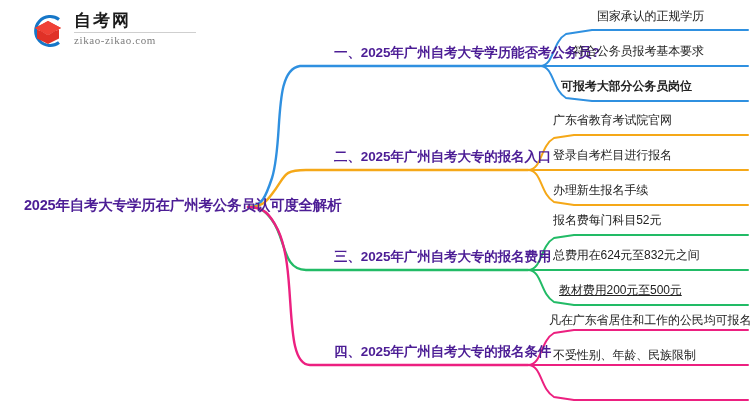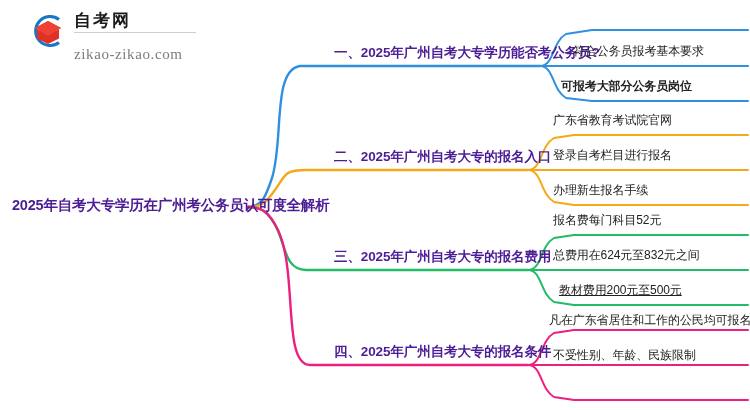--- a/index.html
+++ b/index.html
@@ -12,26 +12,26 @@
   }
   #stage{position:absolute;left:0;top:0;width:750px;height:410px;}
   #wires{position:absolute;left:0;top:0;width:750px;height:410px;pointer-events:none;}
 
   
   .logo-wrap{position:absolute;left:28px;top:10px;width:180px;height:42px;font-family:Liberation Serif, serif;}
   .logo-mark{position:absolute;left:0;top:2px;width:40px;height:38px;}
   .logo-text{position:absolute;left:46px;top:0px;width:130px;}
   .logo-cn{font-size:17px;font-weight:bold;color:#1a1a1a;letter-spacing:2px;line-height:21px;}
   .logo-rule{width:122px;height:1px;background:#cfcfcf;margin-top:1px;}
-  .logo-en{font-size:15px;color:#7c7c7c;letter-spacing:.6px;line-height:13px;margin-top:15px;}
+  .logo-en{font-size:11px;color:#7c7c7c;letter-spacing:.6px;line-height:13px;margin-top:1px;}
 
   
   .node{position:absolute;white-space:nowrap;color:#4c1d95;}
   .root{
-    left:12px;top:196px;
+    left:24px;top:196px;
     font-size:14.5px;font-weight:bold;letter-spacing:-.2px;
   }
   .branch{
     font-size:13.5px;font-weight:bold;letter-spacing:-.1px;
   }
   .leaf{
     font-size:12px;letter-spacing:-.1px;color:#222;
   }
   .b1{left:334px;top:44px;}
   .b2{left:334px;top:148px;}
@@ -99,20 +99,21 @@
     </div>
   </div>
 
   <div class="node root">2025年自考大专学历在广州考公务员认可度全解析</div>
 
   <div class="node branch b1">一、2025年广州自考大专学历能否考公务员?</div>
   <div class="node branch b2">二、2025年广州自考大专的报名入口</div>
   <div class="node branch b3">三、2025年广州自考大专的报名费用</div>
   <div class="node branch b4">四、2025年广州自考大专的报名条件</div>
 
+  <div class="node leaf l1a">国家承认的正规学历</div>
   <div class="node leaf l1b">符合公务员报考基本要求</div>
   <div class="node leaf l1c">可报考大部分公务员岗位</div>
 
   <div class="node leaf l2a">广东省教育考试院官网</div>
   <div class="node leaf l2b">登录自考栏目进行报名</div>
   <div class="node leaf l2c">办理新生报名手续</div>
 
   <div class="node leaf l3a">报名费每门科目52元</div>
   <div class="node leaf l3b">总费用在624元至832元之间</div>
   <div class="node leaf l3c">教材费用200元至500元</div>

